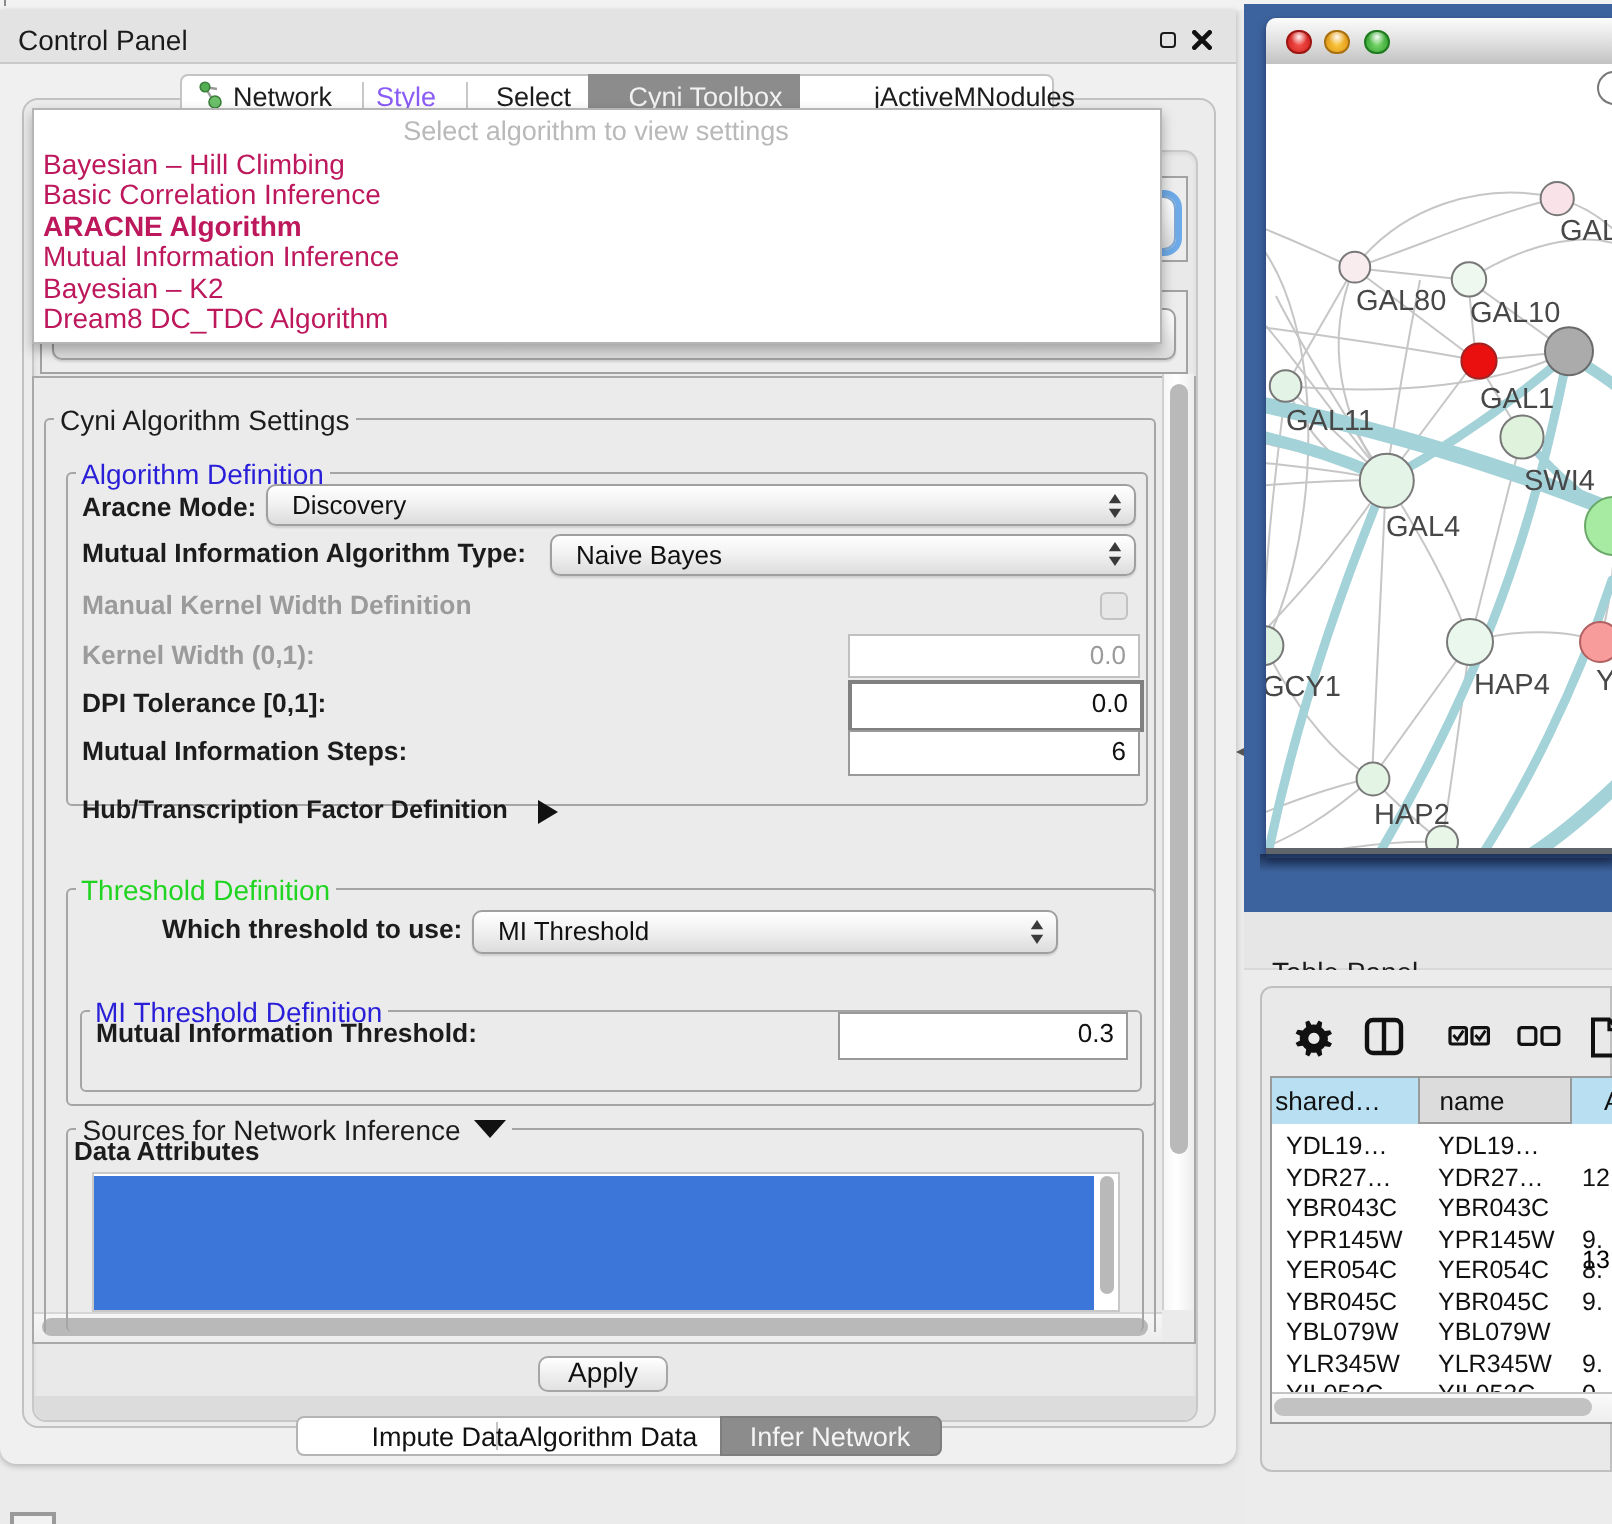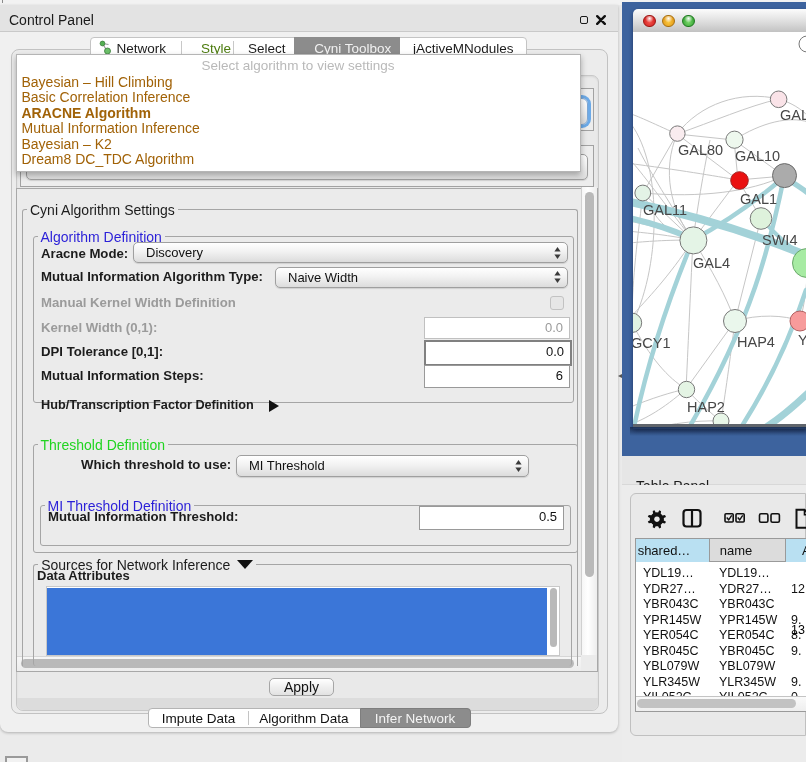--- a/index.html
+++ b/index.html
@@ -237,21 +237,21 @@
     <span class="ct">Discovery</span>
     <span class="carr">
       <svg width="7" height="12" viewBox="0 0 7 12">
         <path d="M 3.5,0 L 6.6,4.6 H 0.4 Z" fill="#3a3a3a"></path>
         <path d="M 3.5,12 L 6.6,7.4 H 0.4 Z" fill="#3a3a3a"></path>
       </svg>
     </span>
   </div>
 <div class="lbl" style="left:41px;top:269px;">Mutual Information Algorithm Type:</div>
 <div class="combo" style="left:275px;top:266.5px;width:290.5px;height:19px;">
-    <span class="ct">Naive Width</span>
+    <span class="ct">Naive Bayes</span>
     <span class="carr">
       <svg width="7" height="12" viewBox="0 0 7 12">
         <path d="M 3.5,0 L 6.6,4.6 H 0.4 Z" fill="#3a3a3a"></path>
         <path d="M 3.5,12 L 6.6,7.4 H 0.4 Z" fill="#3a3a3a"></path>
       </svg>
     </span>
   </div>
 <div class="lbl dis" style="left:41px;top:295px;">Manual Kernel Width Definition</div>
 <div class="abs" style="left:550px;top:296px;width:14px;height:14px;background:#e6e6e6;border:1px solid #c2c2c2;border-radius:3px;box-sizing:border-box;"></div>
 <div class="lbl dis" style="left:41px;top:320px;">Kernel Width (0,1):</div>
@@ -282,59 +282,59 @@
         <path d="M 3.5,12 L 6.6,7.4 H 0.4 Z" fill="#3a3a3a"></path>
       </svg>
     </span>
   </div>
 
 <div class="group" style="left:39.5px;top:494.5px;width:529px;height:39px;">
   <span class="gt" style="color:#2a1fd8;">MI Threshold Definition</span>
 </div>
 <div class="lbl" style="left:48px;top:508.5px;">Mutual Information Threshold:</div>
 <div class="tf" style="left:419px;top:506px;width:143px;height:22px;">
-    <span>0.5</span>
+    <span>0.3</span>
   </div>
 
 <div class="group" style="left:33.2px;top:553.5px;width:537px;height:101px;border-bottom:none;">
   <span class="gt" style="color:#1c1c1c;">Sources for Network Inference <span style="display:inline-block;width:0;height:0;border-top:9px solid #111;border-left:8.5px solid transparent;border-right:8.5px solid transparent;vertical-align:1px;margin-left:3px;"></span></span>
 </div>
 <div class="lbl" style="left:37px;top:568px;font-size:13px;">Data Attributes</div>
 
 <div class="abs" style="left:46px;top:585.5px;width:514px;height:70px;background:#fff;border:1px solid #c8c8c8;box-sizing:border-box;overflow:hidden;">
   <div class="abs" style="left:0;top:1px;width:500px;height:68px;background:#3b76d8;"></div>
   <div class="abs" style="left:503px;top:1.5px;width:7px;height:59px;background:#b9b9b9;border-radius:4px;"></div>
 </div>
 
 <div class="abs" style="left:269px;top:677.5px;width:65px;height:18px;border:1px solid #a6a6a6;border-radius:5px;background:linear-gradient(#ffffff,#efefef 50%,#e2e2e2);box-sizing:border-box;text-align:center;line-height:15px;"><span style="font-size:14px;color:#111;">Apply</span></div>
 
 <div class="abs" style="left:147.5px;top:708px;width:323px;height:20px;background:#fff;border:1px solid #b4b4b4;border-radius:4px;box-sizing:border-box;"></div>
 <div class="abs" style="left:359.5px;top:708px;width:111px;height:20px;background:#8c8c8c;border:1px solid #7e7e7e;border-radius:0 4px 4px 0;box-sizing:border-box;"></div>
 <div class="abs" style="left:247.5px;top:711px;width:1px;height:14px;background:#c4c4c4;"></div>
-<div class="abs" style="left:150px;top:710.5px;width:97px;text-align:center;font-size:13.5px;color:#111;">Impute Data</div>
+<div class="abs" style="left:150px;top:710.5px;width:97px;text-align:center;font-size:13.5px;color:#111;padding-left:24px;">Impute Data</div>
 <div class="abs" style="left:249px;top:710.5px;width:110px;text-align:center;font-size:13.5px;color:#111;">Algorithm Data</div>
 <div class="abs" style="left:359.5px;top:710.5px;width:111px;text-align:center;font-size:13.5px;color:#f4f4f4;">Infer Network</div>
 
 <div class="abs" style="left:617.5px;top:373.5px;width:0;height:0;border-right:4px solid #555;border-top:2.5px solid transparent;border-bottom:2.5px solid transparent;"></div>
 
 <div class="abs" style="left:5px;top:756px;width:19px;height:10px;background:#f2f2f2;border:2px solid #9a9a9a;"></div>
 
 <div class="abs" style="left:90px;top:37px;width:437px;height:21.5px;background:#fff;border:1px solid #c4c4c4;border-radius:4px 4px 0 0;box-sizing:border-box;"></div>
 <div class="abs" style="left:293.8px;top:37px;width:106px;height:21.5px;background:#8c8c8c;"></div>
 <div class="abs" style="left:180.5px;top:41px;width:1px;height:14px;background:#c8c8c8;"></div>
 <div class="abs" style="left:233px;top:41px;width:1px;height:14px;background:#c8c8c8;"></div>
 <div class="abs" style="left:99px;top:40px;">
 <svg width="13" height="15" viewBox="0 0 13 15">
 <line x1="3.5" y1="3.5" x2="8" y2="11" stroke="#9a9a9a" stroke-width="1.2"></line>
 <line x1="3.5" y1="3.5" x2="9.5" y2="4.5" stroke="#9a9a9a" stroke-width="1.2"></line>
 <circle cx="3.5" cy="3.5" r="2.4" fill="#53b052" stroke="#3a7e39" stroke-width="0.8"></circle>
 <circle cx="8.5" cy="11" r="3" fill="#6cc06a" stroke="#3a7e39" stroke-width="0.8"></circle>
 </svg>
 </div>
 <div class="abs" style="left:116.5px;top:41px;font-size:13.5px;color:#1c1c1c;">Network</div>
-<div class="abs" style="left:201px;top:41px;font-size:13.5px;color:#4d7c0f;">Style</div>
+<div class="abs" style="left:188px;top:41px;font-size:13.5px;color:#8b5cf6;">Style</div>
 <div class="abs" style="left:248px;top:41px;font-size:13.5px;color:#1c1c1c;">Select</div>
 <div class="abs" style="left:293.8px;top:41px;width:118px;text-align:center;font-size:13.5px;color:#f2f2f2;">Cyni Toolbox</div>
-<div class="abs" style="left:413px;top:41px;font-size:13.5px;color:#1c1c1c;">jActiveMNodules</div>
+<div class="abs" style="left:437px;top:41px;font-size:13.5px;color:#1c1c1c;">jActiveMNodules</div>
 
 <div class="abs" style="left:15.5px;top:53.5px;width:565px;height:118px;background:#fff;border:1px solid #b5b5b5;box-shadow:0 3px 6px rgba(0,0,0,0.3);box-sizing:border-box;"></div>
 <div class="abs" style="left:15.5px;top:57.5px;width:565px;text-align:center;font-size:13.5px;color:#b9b9b9;">Select algorithm to view settings</div>
-<div class="abs" style="left:21.5px;top:75px;font-size:14px;color:#a16207;line-height:15.4px;white-space:nowrap;">Bayesian – Hill Climbing<br>Basic Correlation Inference<br><span class="b">ARACNE Algorithm</span><br>Mutual Information Inference<br>Bayesian – K2<br>Dream8 DC_TDC Algorithm</div>
+<div class="abs" style="left:21.5px;top:75px;font-size:14px;color:#be185d;line-height:15.4px;white-space:nowrap;">Bayesian – Hill Climbing<br>Basic Correlation Inference<br><span class="b">ARACNE Algorithm</span><br>Mutual Information Inference<br>Bayesian – K2<br>Dream8 DC_TDC Algorithm</div>
 
 </body></html>

